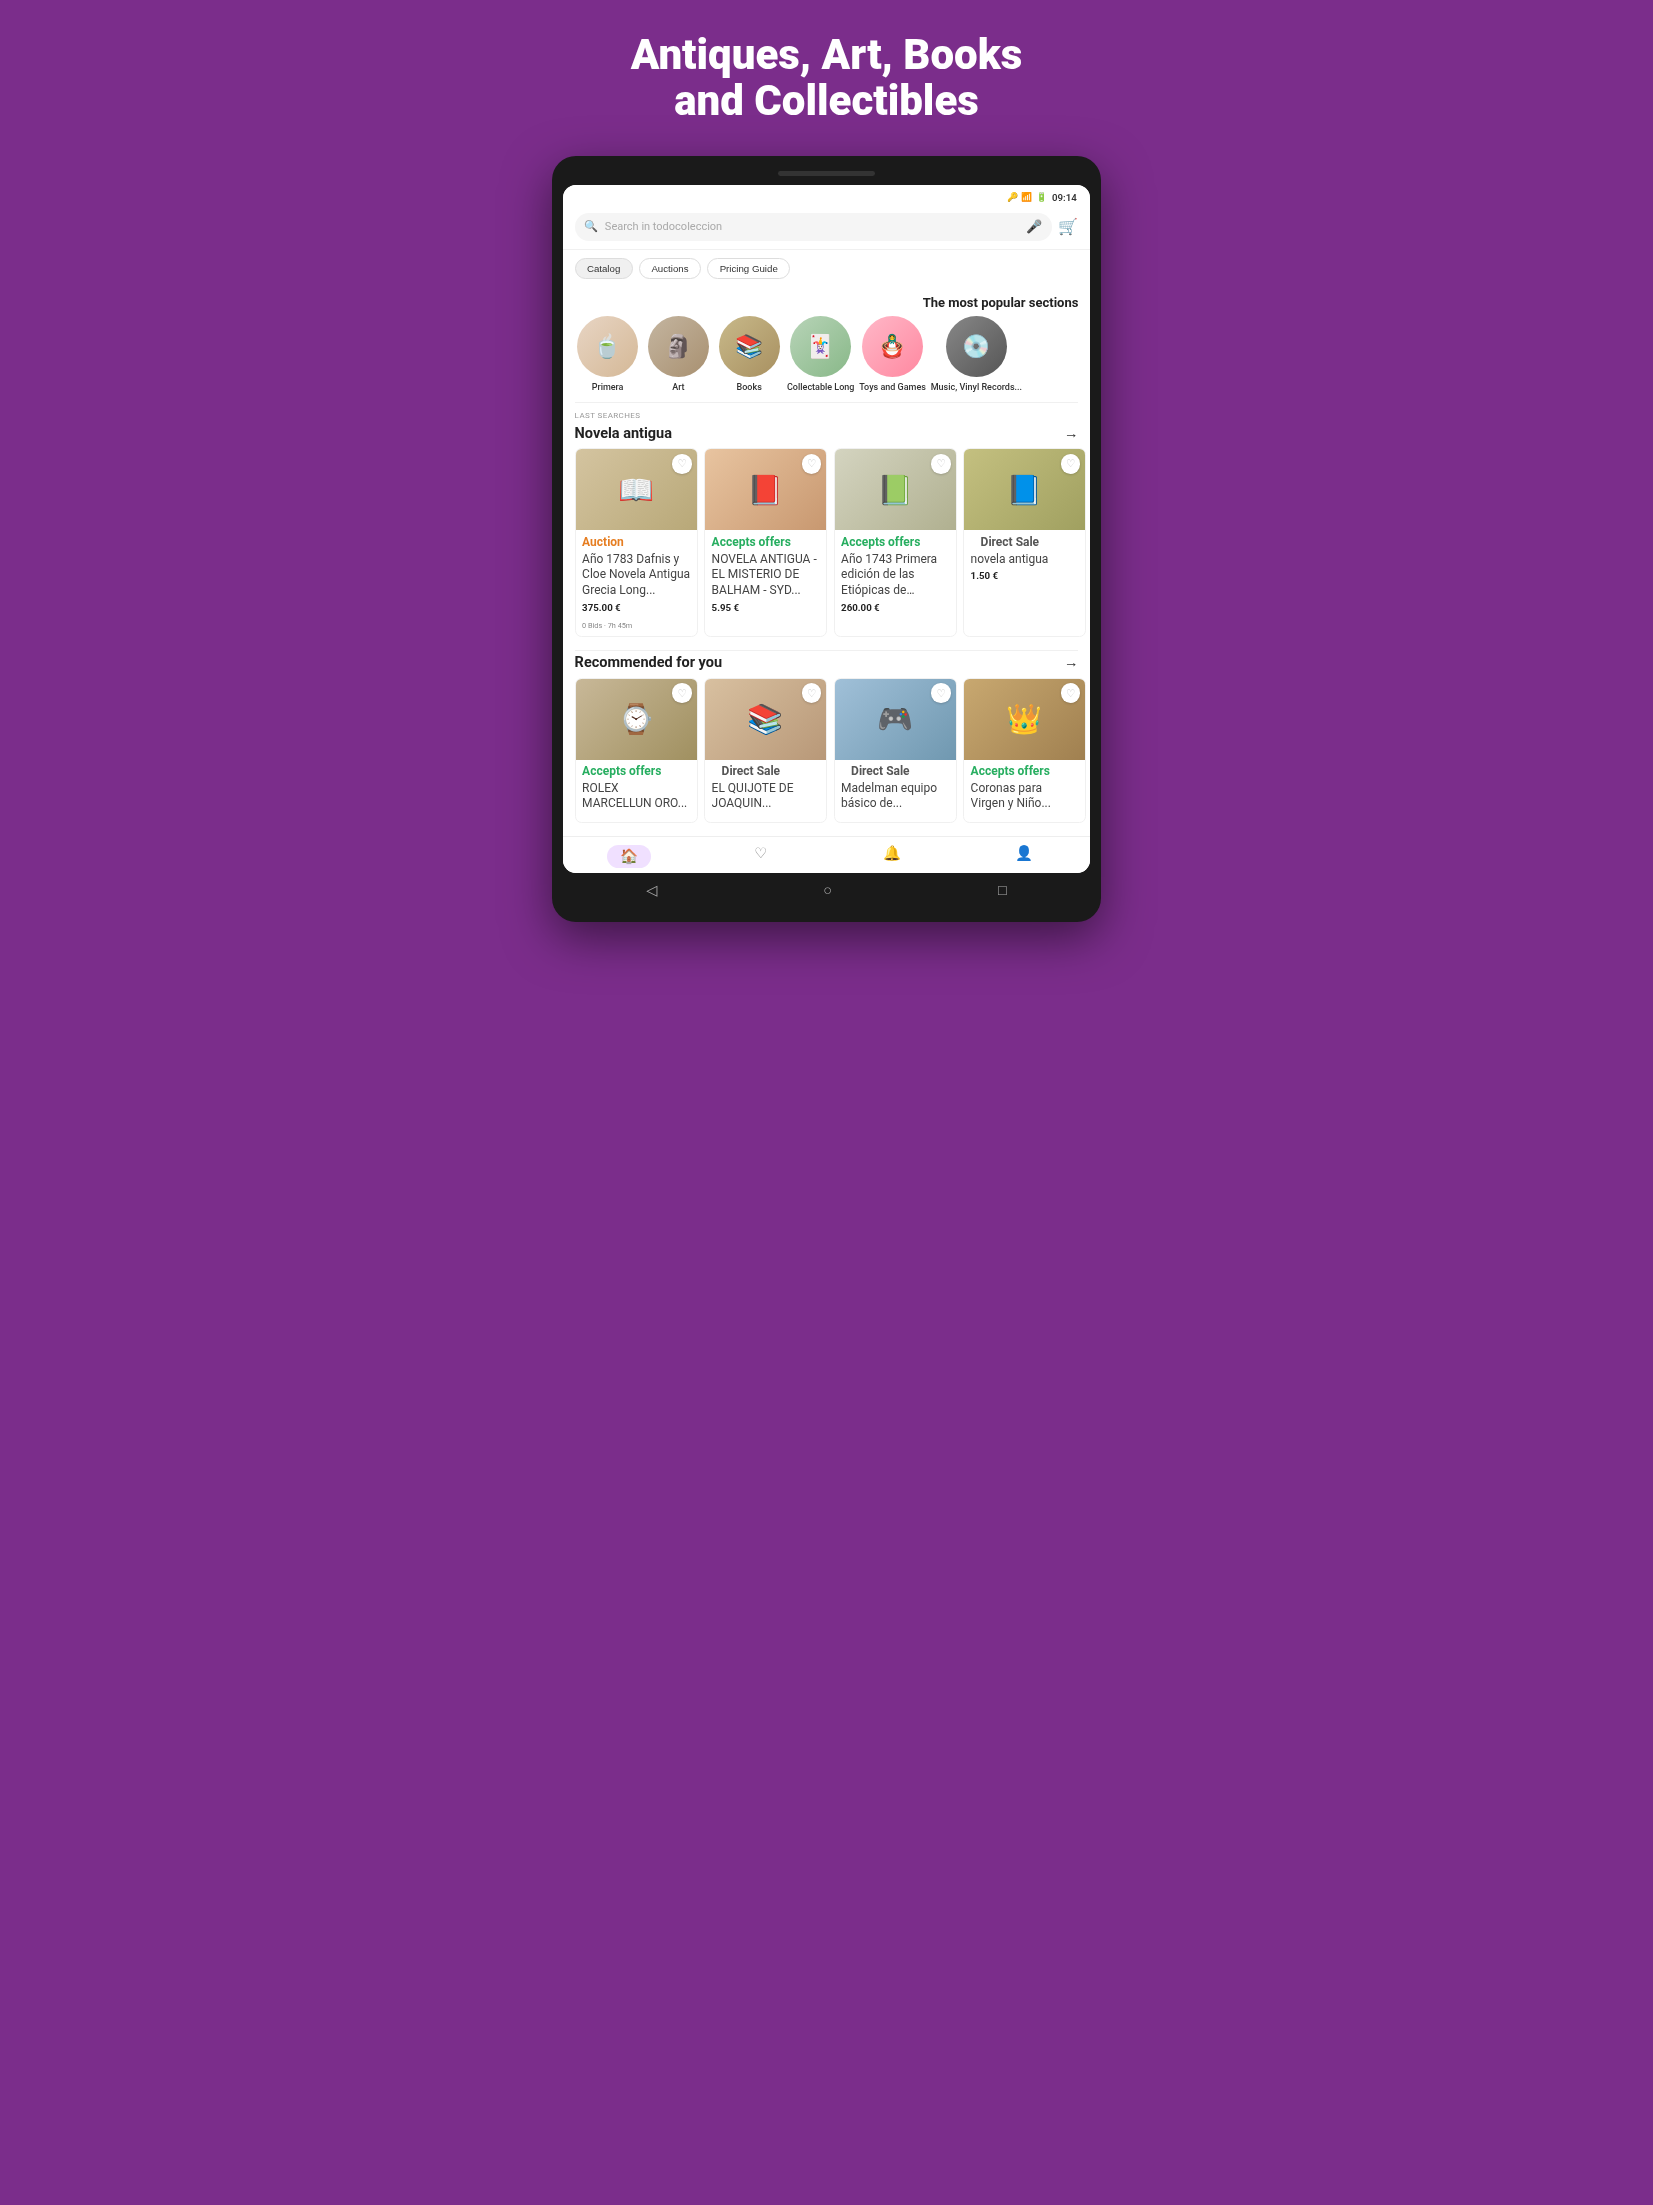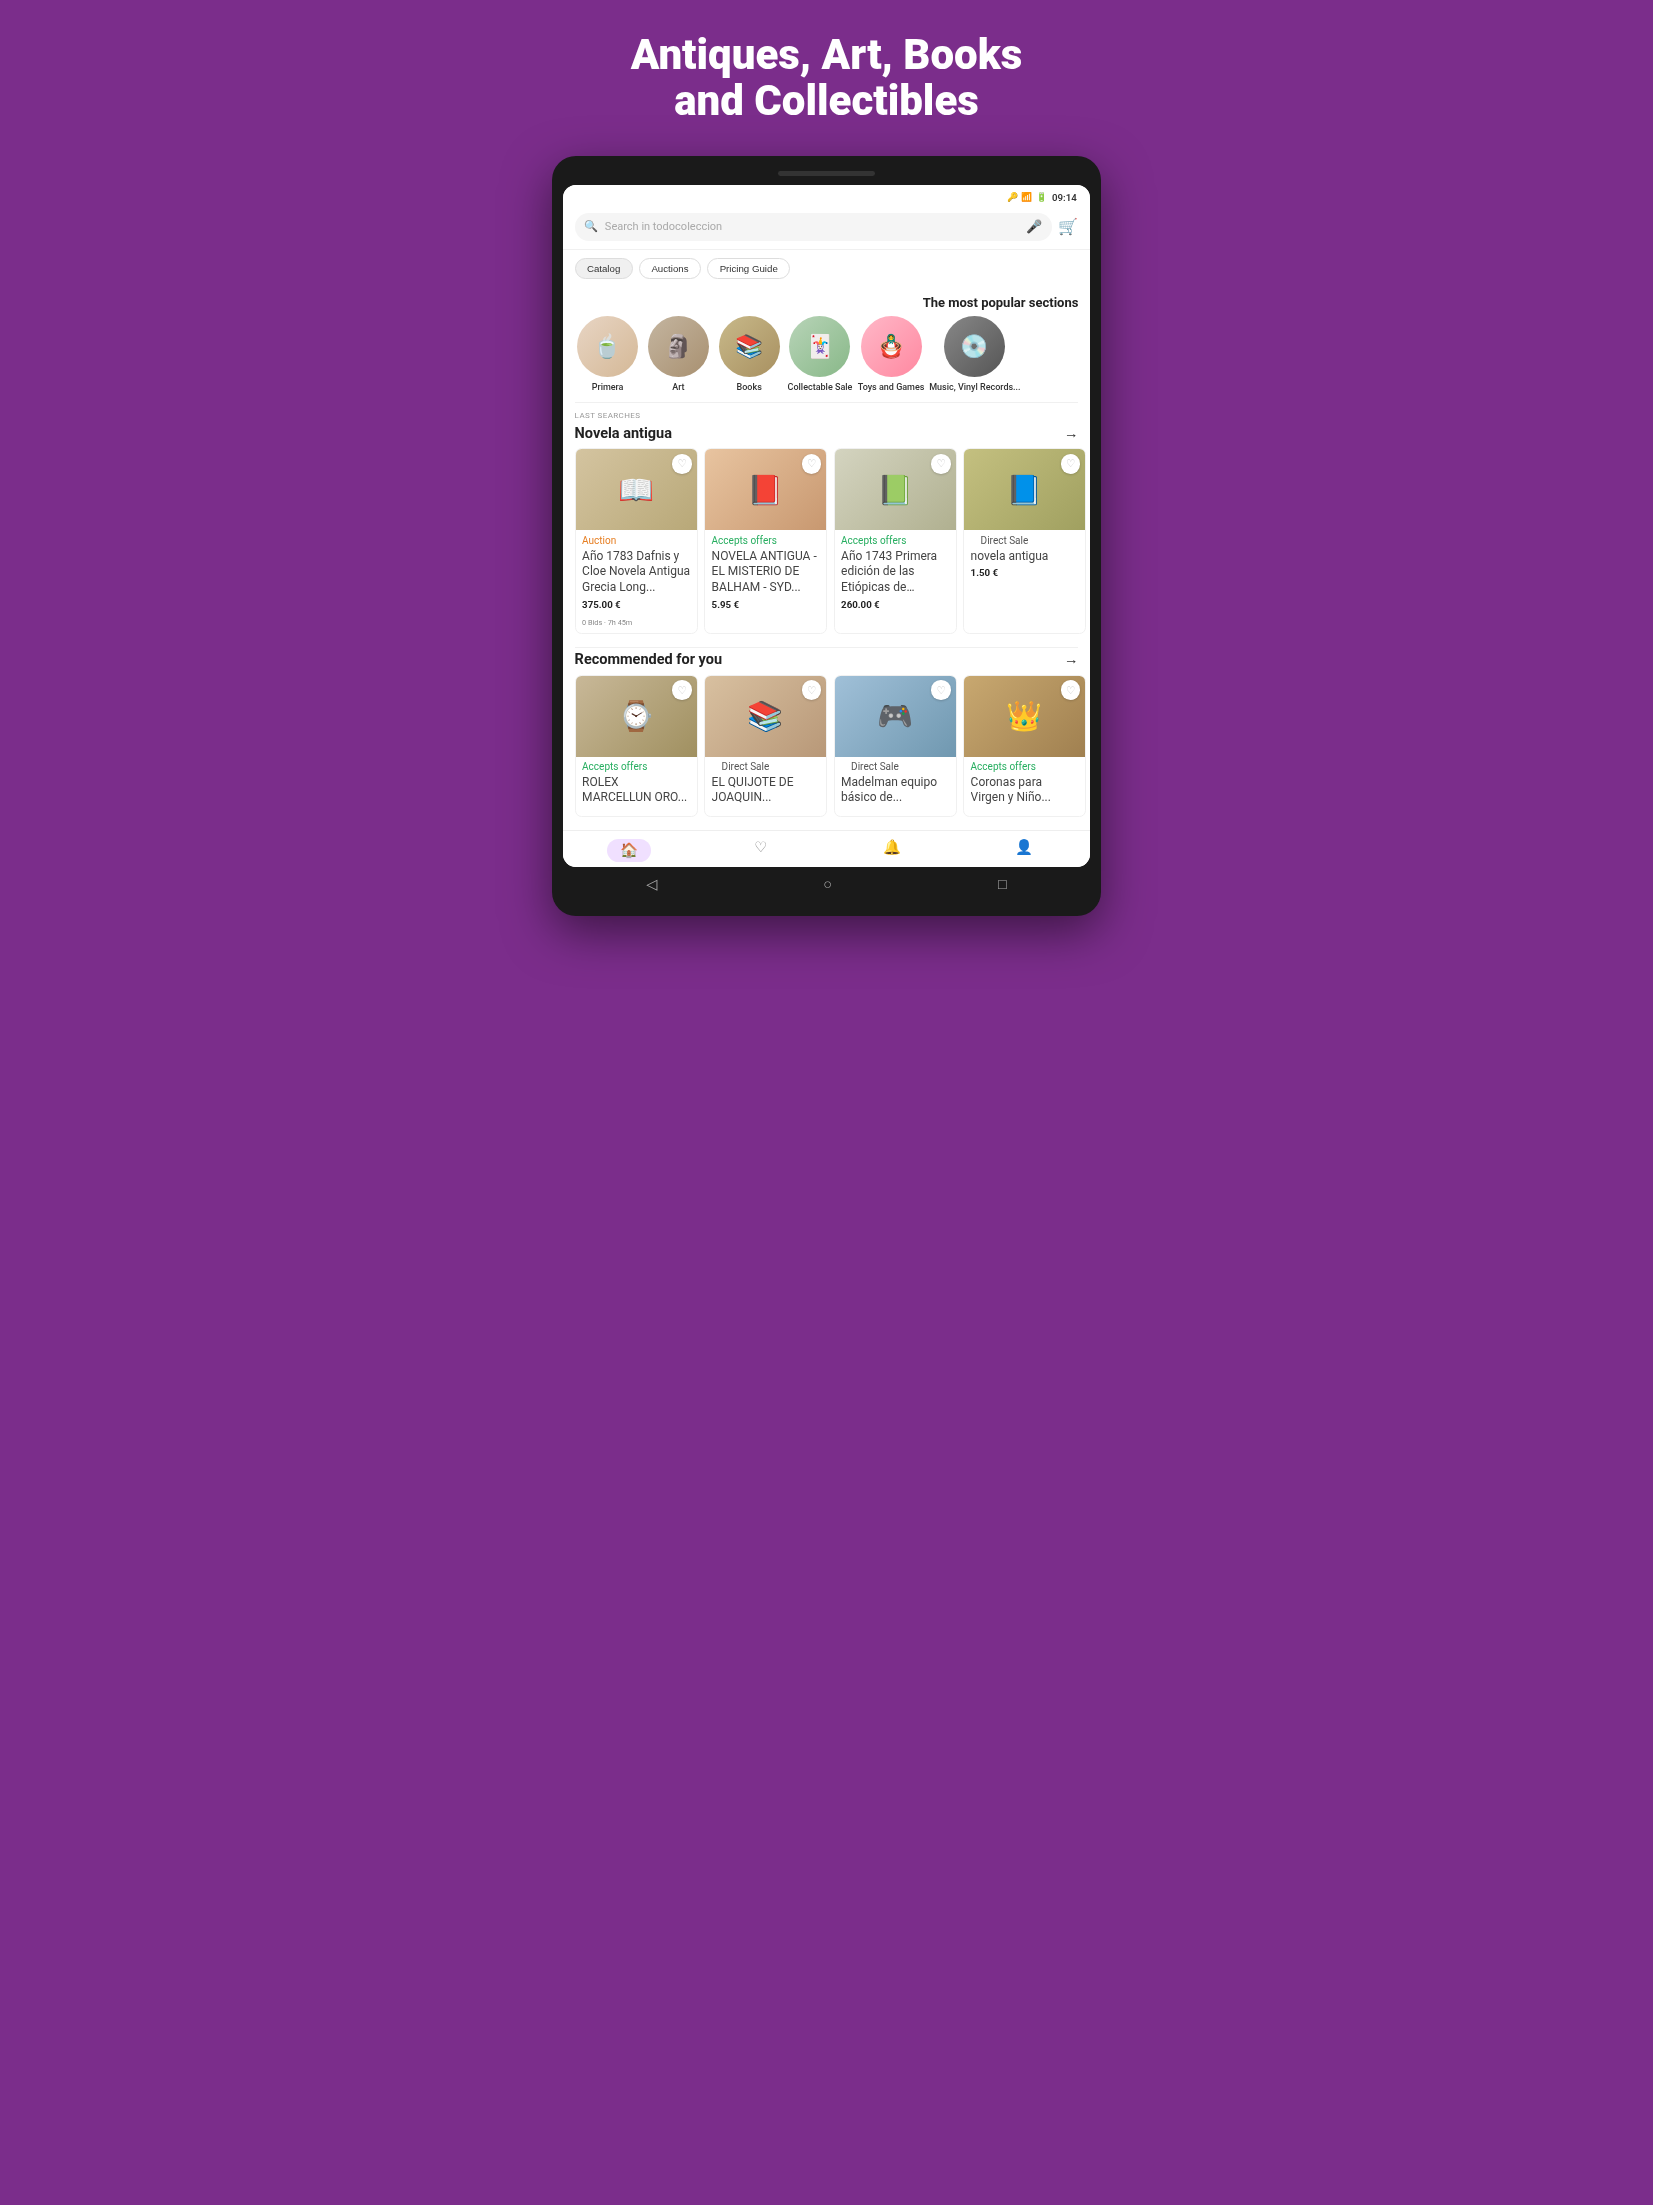--- a/index.html
+++ b/index.html
@@ -210,22 +210,22 @@
       justify-content: center;
       font-size: 10.5px;
       color: #ccc;
       box-shadow: 0 0.8px 2.4px rgba(0,0,0,0.2);
       cursor: pointer;
     }
     .product-info {
       padding: 4.8px 6.5px 6.5px;
     }
     .product-status {
-      font-size: 10px;
-      font-weight: 400;
+      font-size: 12px;
+      font-weight: 700;
       margin-bottom: 2.4px;
     }
     .status-auction { color: #e67e22; }
     .status-offers { color: #27ae60; }
     .status-direct { color: #555; padding-left: 10px; }
     .product-title {
       font-size: 12px;
       color: #444;
       line-height: 1.3;
       margin-bottom: 3.2px;
@@ -356,21 +356,21 @@
         <div class="category-circle cat-books">
           <span style="font-size:22.6px;">📚</span>
         </div>
         <span class="category-label">Books</span>
       </div>
 
       <div class="category-item">
         <div class="category-circle cat-collectable">
           <span style="font-size:22.6px;">🃏</span>
         </div>
-        <span class="category-label">Collectable Sale</span>
+        <span class="category-label">Collectable Long</span>
       </div>
 
       <div class="category-item">
         <div class="category-circle cat-toys">
           <span style="font-size:22.6px;">🪆</span>
         </div>
         <span class="category-label">Toys and Games</span>
       </div>
 
       <div class="category-item">

